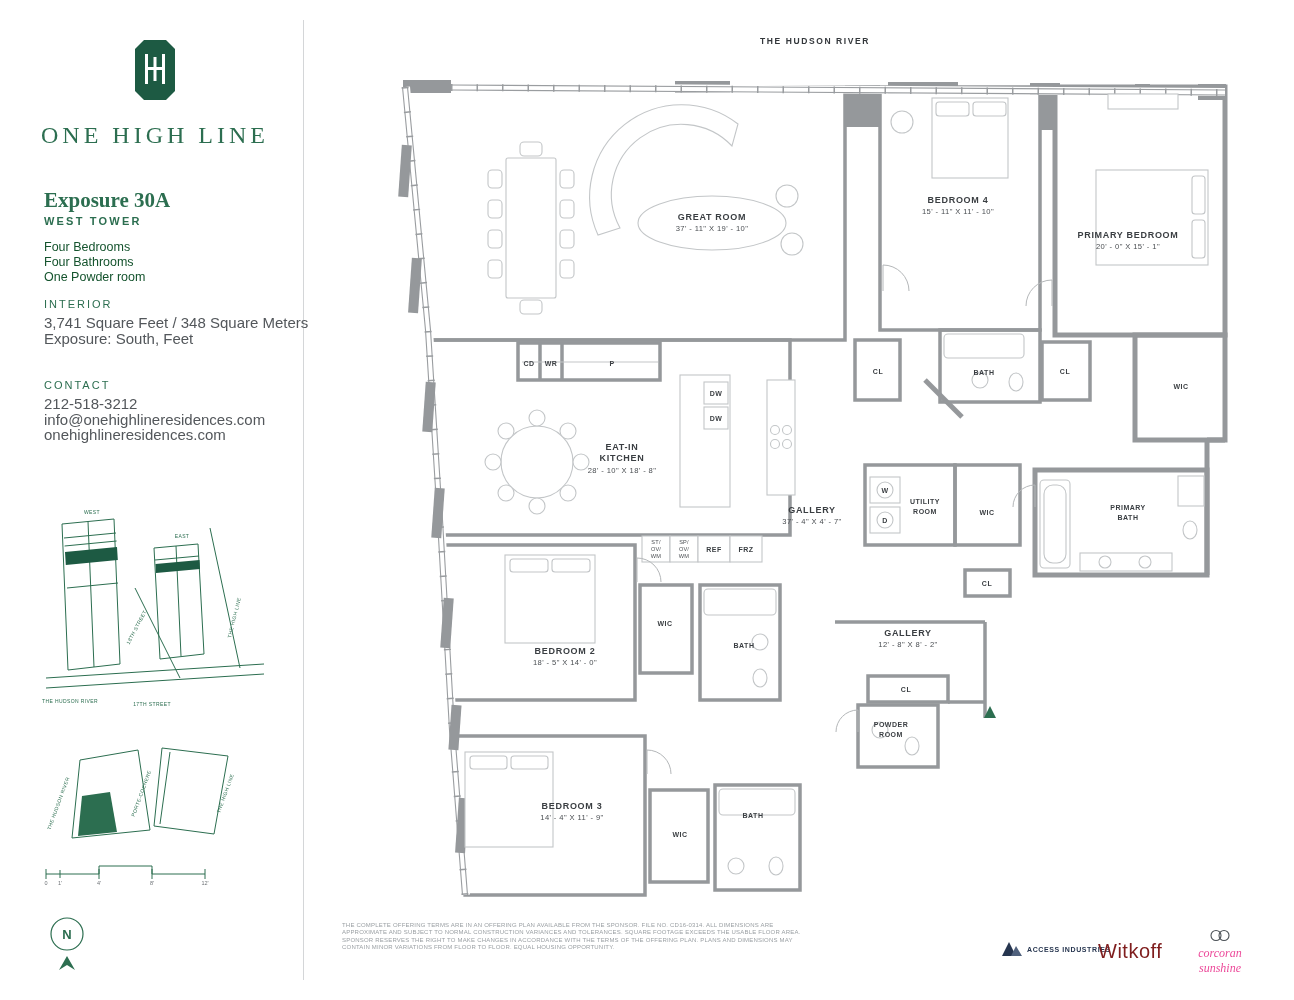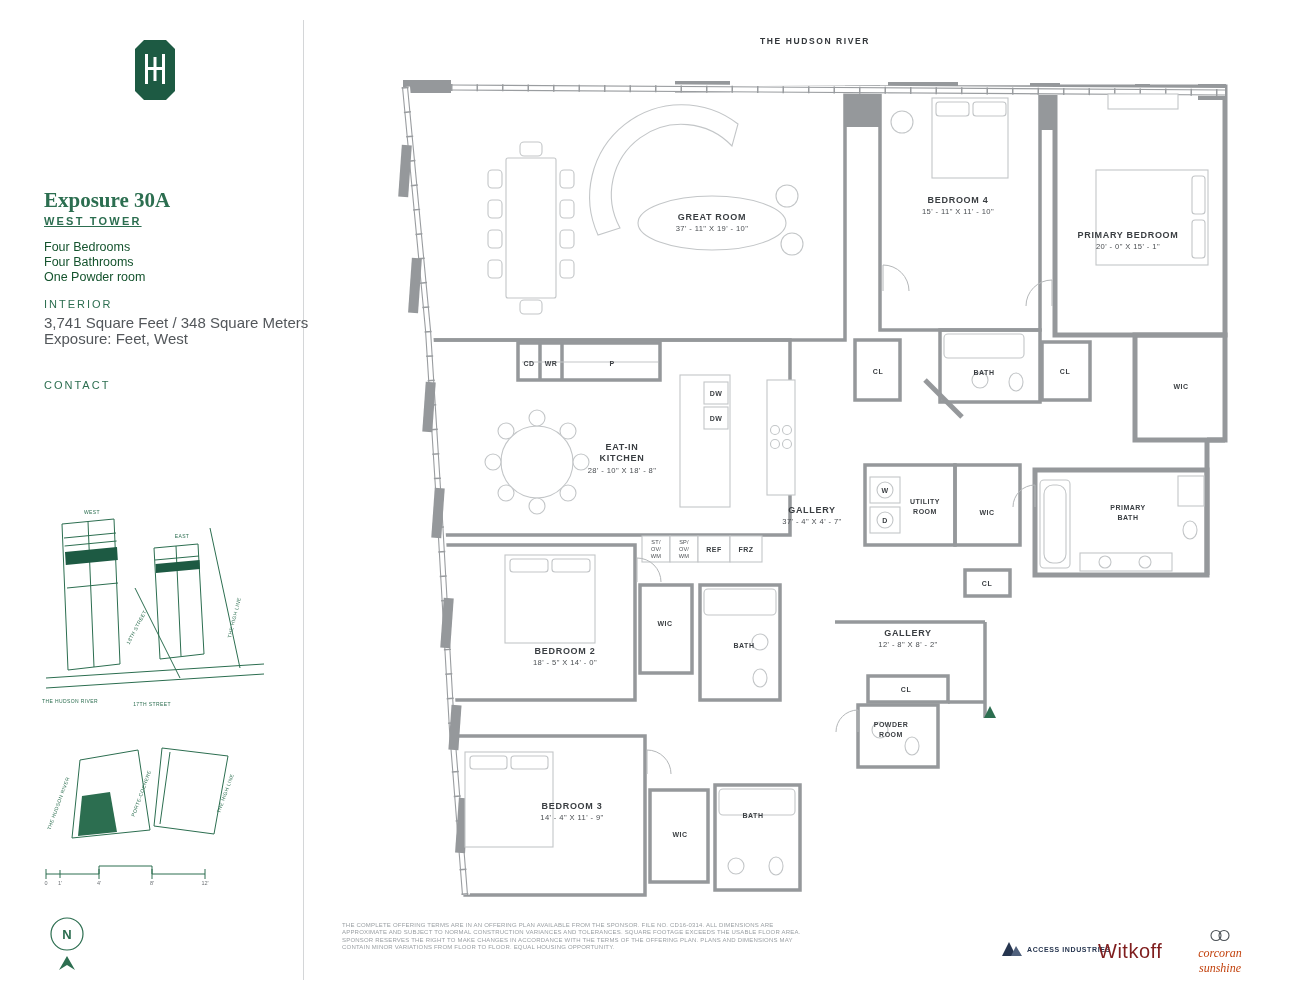--- a/index.html
+++ b/index.html
@@ -10,21 +10,21 @@
   .brand-head{position:absolute;left:0;top:38px;width:310px;text-align:center;}
   .brand-name{font-family:"Liberation Serif",serif;font-size:24px;letter-spacing:4px;
               color:#2c6e50;margin-top:14px;font-weight:500;white-space:nowrap;}
   .residence{font-family:"Liberation Serif",serif;font-size:21px;color:#2c6e50;font-weight:600;}
   .tower{font-size:11px;letter-spacing:2.2px;color:#2c6e50;font-weight:600;}
   .feat{font-size:12.5px;line-height:15px;color:#14532d;}
   .seclabel{font-size:11px;letter-spacing:2px;color:#2c6e50;font-weight:400;}
   .bodytext{font-size:15px;line-height:15.5px;color:#53575b;}
   .disclaimer{font-size:6px;line-height:7.3px;color:#9ba0a4;letter-spacing:.2px;width:474px;}
   .witkoff{font-size:20px;color:#7f1d1d;font-weight:400;letter-spacing:.5px;}
-  .corcoran{font-family:"Liberation Serif",serif;font-style:italic;font-size:12px;color:#c2410c;text-align:center;}
+  .corcoran{font-family:"Liberation Serif",serif;font-style:italic;font-size:12px;color:#ec4899;text-align:center;}
   svg text{font-family:"Liberation Sans",sans-serif;}
   .t-room{font-size:9px;font-weight:700;fill:#3a3e42;letter-spacing:.7px;}
   .t-dim{font-size:7.6px;fill:#4a4e52;letter-spacing:.4px;}
   .t-small{font-size:7px;font-weight:700;fill:#3a3e42;letter-spacing:.5px;}
   .t-tiny{font-size:5.6px;fill:#4a4e52;letter-spacing:.2px;}
   .t-river{font-size:8.5px;font-weight:700;fill:#33373b;letter-spacing:1.6px;}
   .t-map{font-size:5px;fill:#2c6e50;letter-spacing:.4px;}
   .t-scale{font-size:5.5px;fill:#6d7276;}
   .wall{fill:none;stroke:#95989b;stroke-width:3.5;}
   .wallh{fill:none;stroke:#95989b;stroke-width:5;}
@@ -42,38 +42,44 @@
   <div class="divider"></div>
 
   <div class="brand-head">
     <svg width="52" height="66" viewBox="0 0 52 66">
       <polygon points="15,2 37,2 46,11 46,53 37,62 15,62 6,53 6,11" fill="#1d5a43"></polygon>
       <rect x="16" y="16" width="3" height="30" fill="#fff"></rect>
       <rect x="24.5" y="19" width="3" height="24" fill="#fff"></rect>
       <rect x="33" y="16" width="3" height="30" fill="#fff"></rect>
       <rect x="19" y="29" width="14" height="3" fill="#fff"></rect>
     </svg>
+    <div class="brand-name">ONE HIGH LINE</div>
   </div>
 
   <div class="abs residence" style="left:44px;top:188px;">Exposure 30A</div>
-  <div class="abs tower" style="left:44px;top:215px;text-decoration:underline;">WEST TOWER</div>
+  <div class="abs tower" style="left:44px;top:215px;">WEST TOWER</div>
 
   <div class="abs" style="left:44px;top:240px;">
     <div class="feat">Four Bedrooms</div>
     <div class="feat">Four Bathrooms</div>
     <div class="feat">One Powder room</div>
   </div>
 
   <div class="abs seclabel" style="left:44px;top:298px;">INTERIOR</div>
   <div class="abs bodytext" style="left:44px;top:315px;">
     <div>3,741 Square Feet / 348 Square Meters</div>
-    <div>Exposure: Feet, West</div>
+    <div>Exposure: South, Feet</div>
   </div>
 
   <div class="abs seclabel" style="left:44px;top:379px;">CONTACT</div>
+  <div class="abs bodytext" style="left:44px;top:396px;">
+    <div>212-518-3212</div>
+    <div>info@onehighlineresidences.com</div>
+    <div>onehighlineresidences.com</div>
+  </div>
 
   <svg class="abs" style="left:40px;top:468px;" width="230" height="248" viewBox="0 0 230 248">
     <text x="52" y="46" text-anchor="middle" class="t-map">WEST</text>
     <text x="142" y="70" text-anchor="middle" class="t-map">EAST</text>
 
     <g>
       <polygon points="22,56 74,51 80,196 28,202" class="gline"></polygon>
       <line x1="48" y1="53.5" x2="54" y2="199" class="gline"></line>
       <line x1="24" y1="70" x2="76" y2="65" class="gline"></line>
       <line x1="24.6" y1="78" x2="76.6" y2="73" class="gline"></line>

